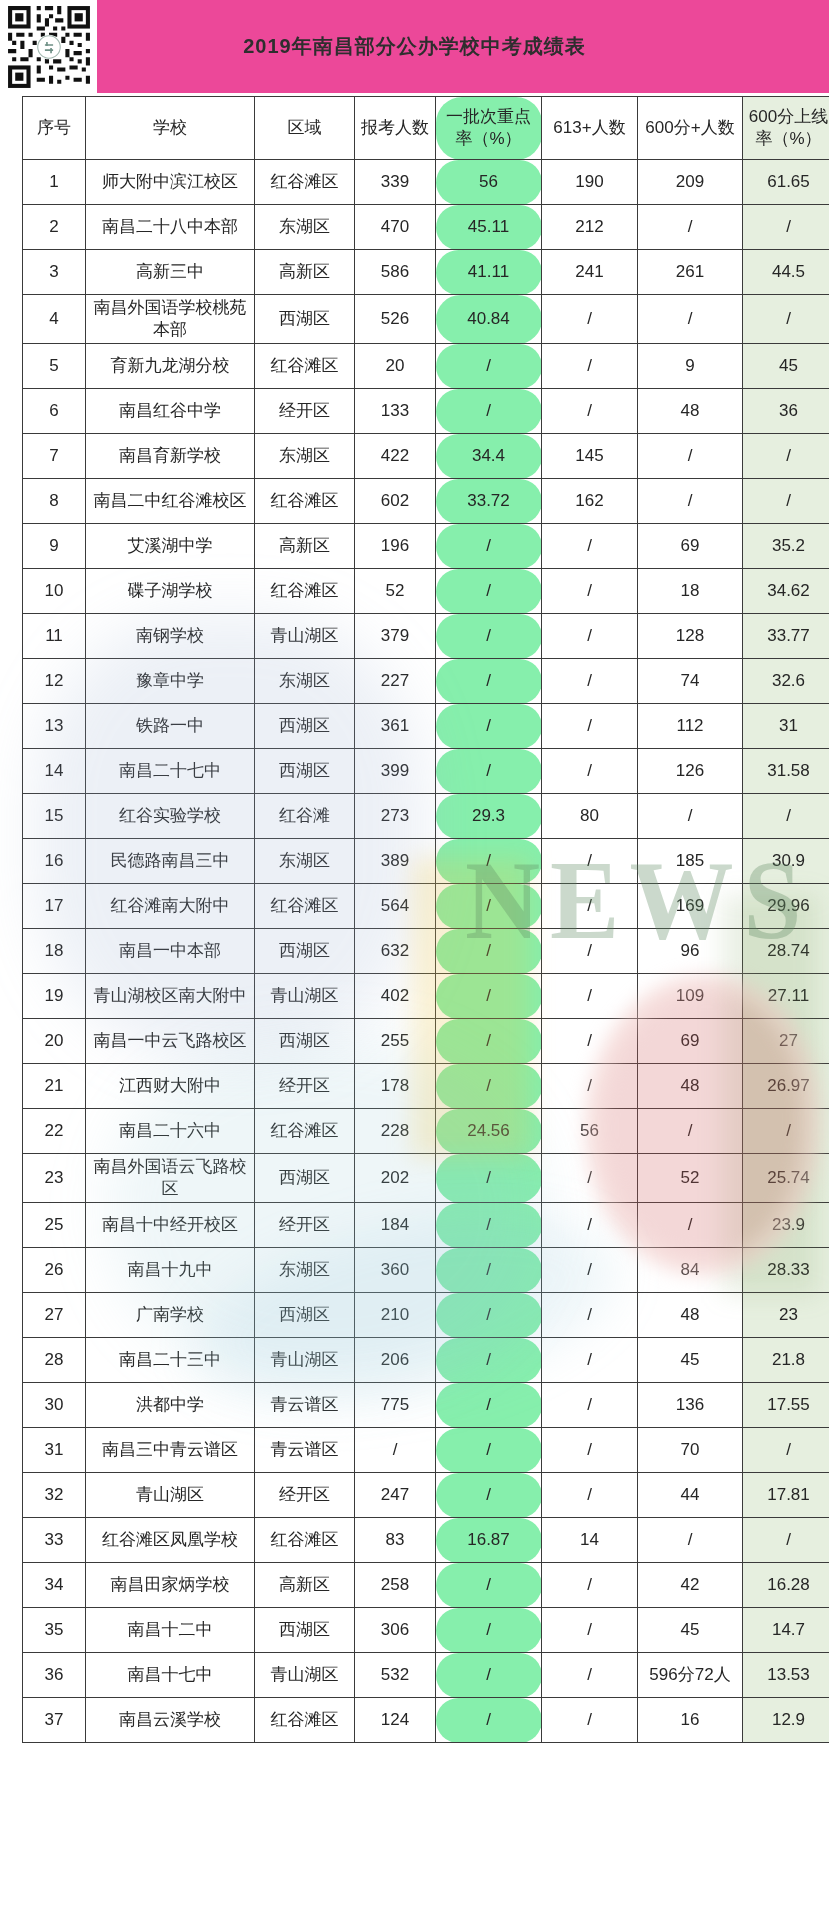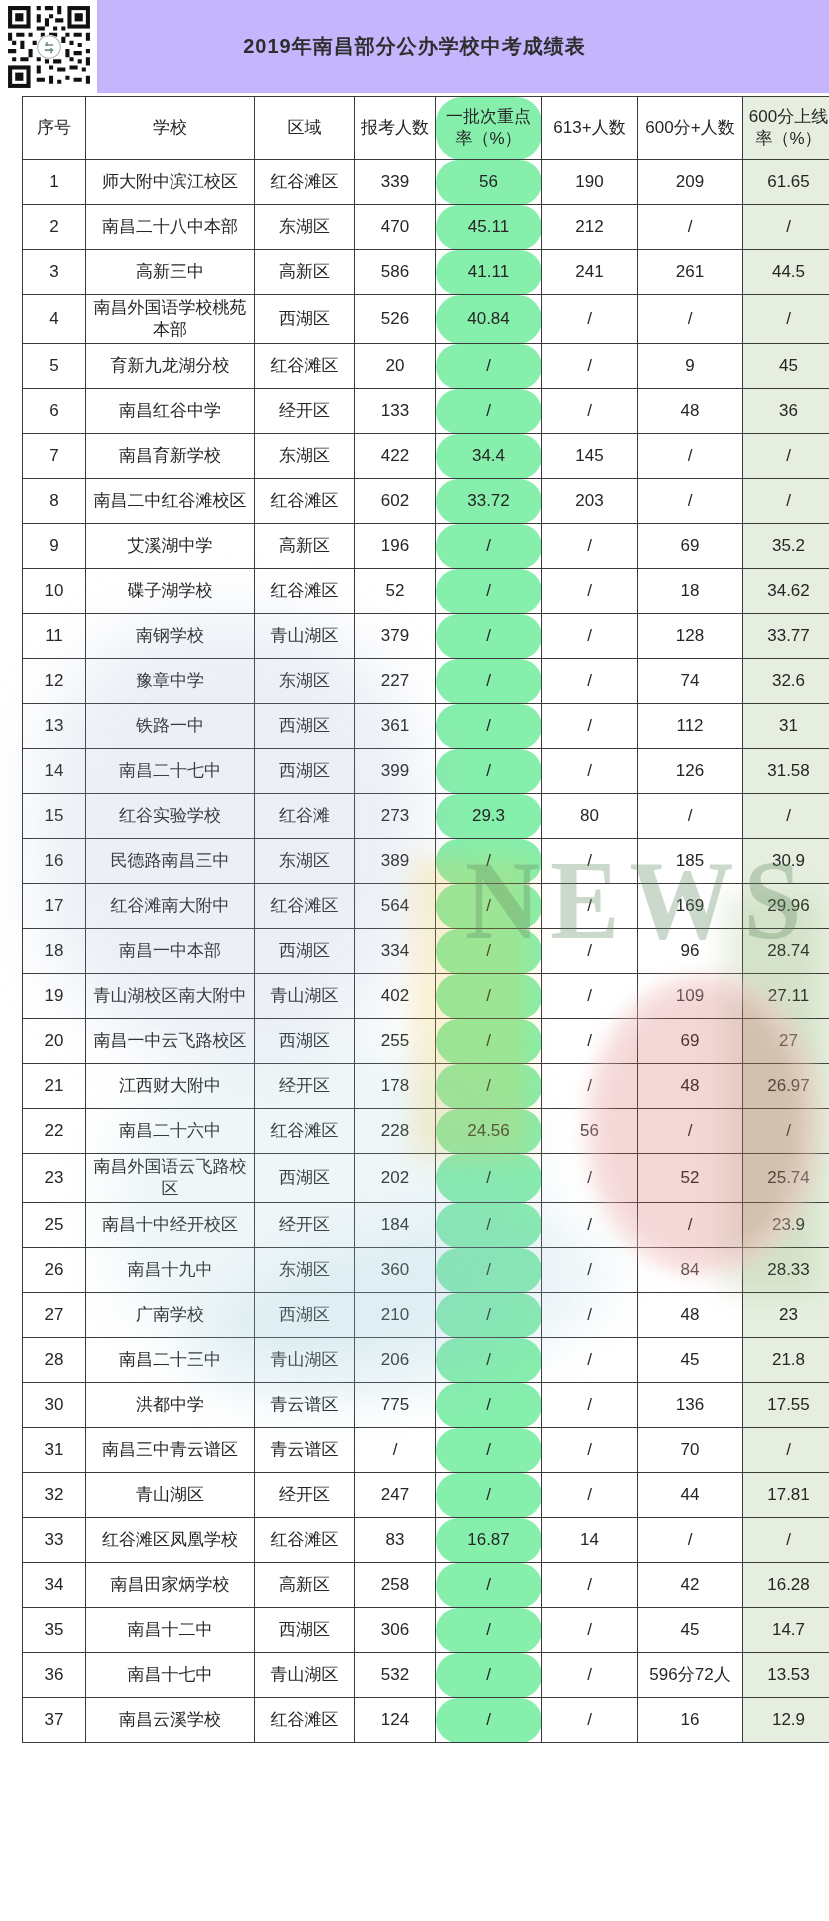--- a/index.html
+++ b/index.html
@@ -9,21 +9,21 @@
     height:1921px;
     background:#ffffff;
     overflow:hidden;
     font-family:"Liberation Sans","DejaVu Sans",sans-serif;
     color:#262626;
   }
   
   .title-bar{
     position:relative;
     height:93px;
-    background:#c4b5fd;
+    background:#ec4899;
     display:flex;
     align-items:center;
     justify-content:center;
   }
   .qr-wrap{
     position:absolute;
     left:0;top:0;
     width:97px;height:93px;
     background:#ffffff;
     display:flex;align-items:center;justify-content:center;
@@ -221,21 +221,21 @@
           <td>145</td>
           <td>/</td>
           <td class="col-green">/</td>
         </tr>
         <tr>
           <td>8</td>
           <td>南昌二中红谷滩校区</td>
           <td>红谷滩区</td>
           <td>602</td>
           <td class="col-yellow">33.72</td>
-          <td>203</td>
+          <td>162</td>
           <td>/</td>
           <td class="col-green">/</td>
         </tr>
         <tr>
           <td>9</td>
           <td>艾溪湖中学</td>
           <td>高新区</td>
           <td>196</td>
           <td class="col-yellow">/</td>
           <td>/</td>
@@ -319,21 +319,21 @@
           <td>564</td>
           <td class="col-yellow">/</td>
           <td>/</td>
           <td>169</td>
           <td class="col-green">29.96</td>
         </tr>
         <tr>
           <td>18</td>
           <td>南昌一中本部</td>
           <td>西湖区</td>
-          <td>334</td>
+          <td>632</td>
           <td class="col-yellow">/</td>
           <td>/</td>
           <td>96</td>
           <td class="col-green">28.74</td>
         </tr>
         <tr>
           <td>19</td>
           <td>青山湖校区南大附中</td>
           <td>青山湖区</td>
           <td>402</td>

